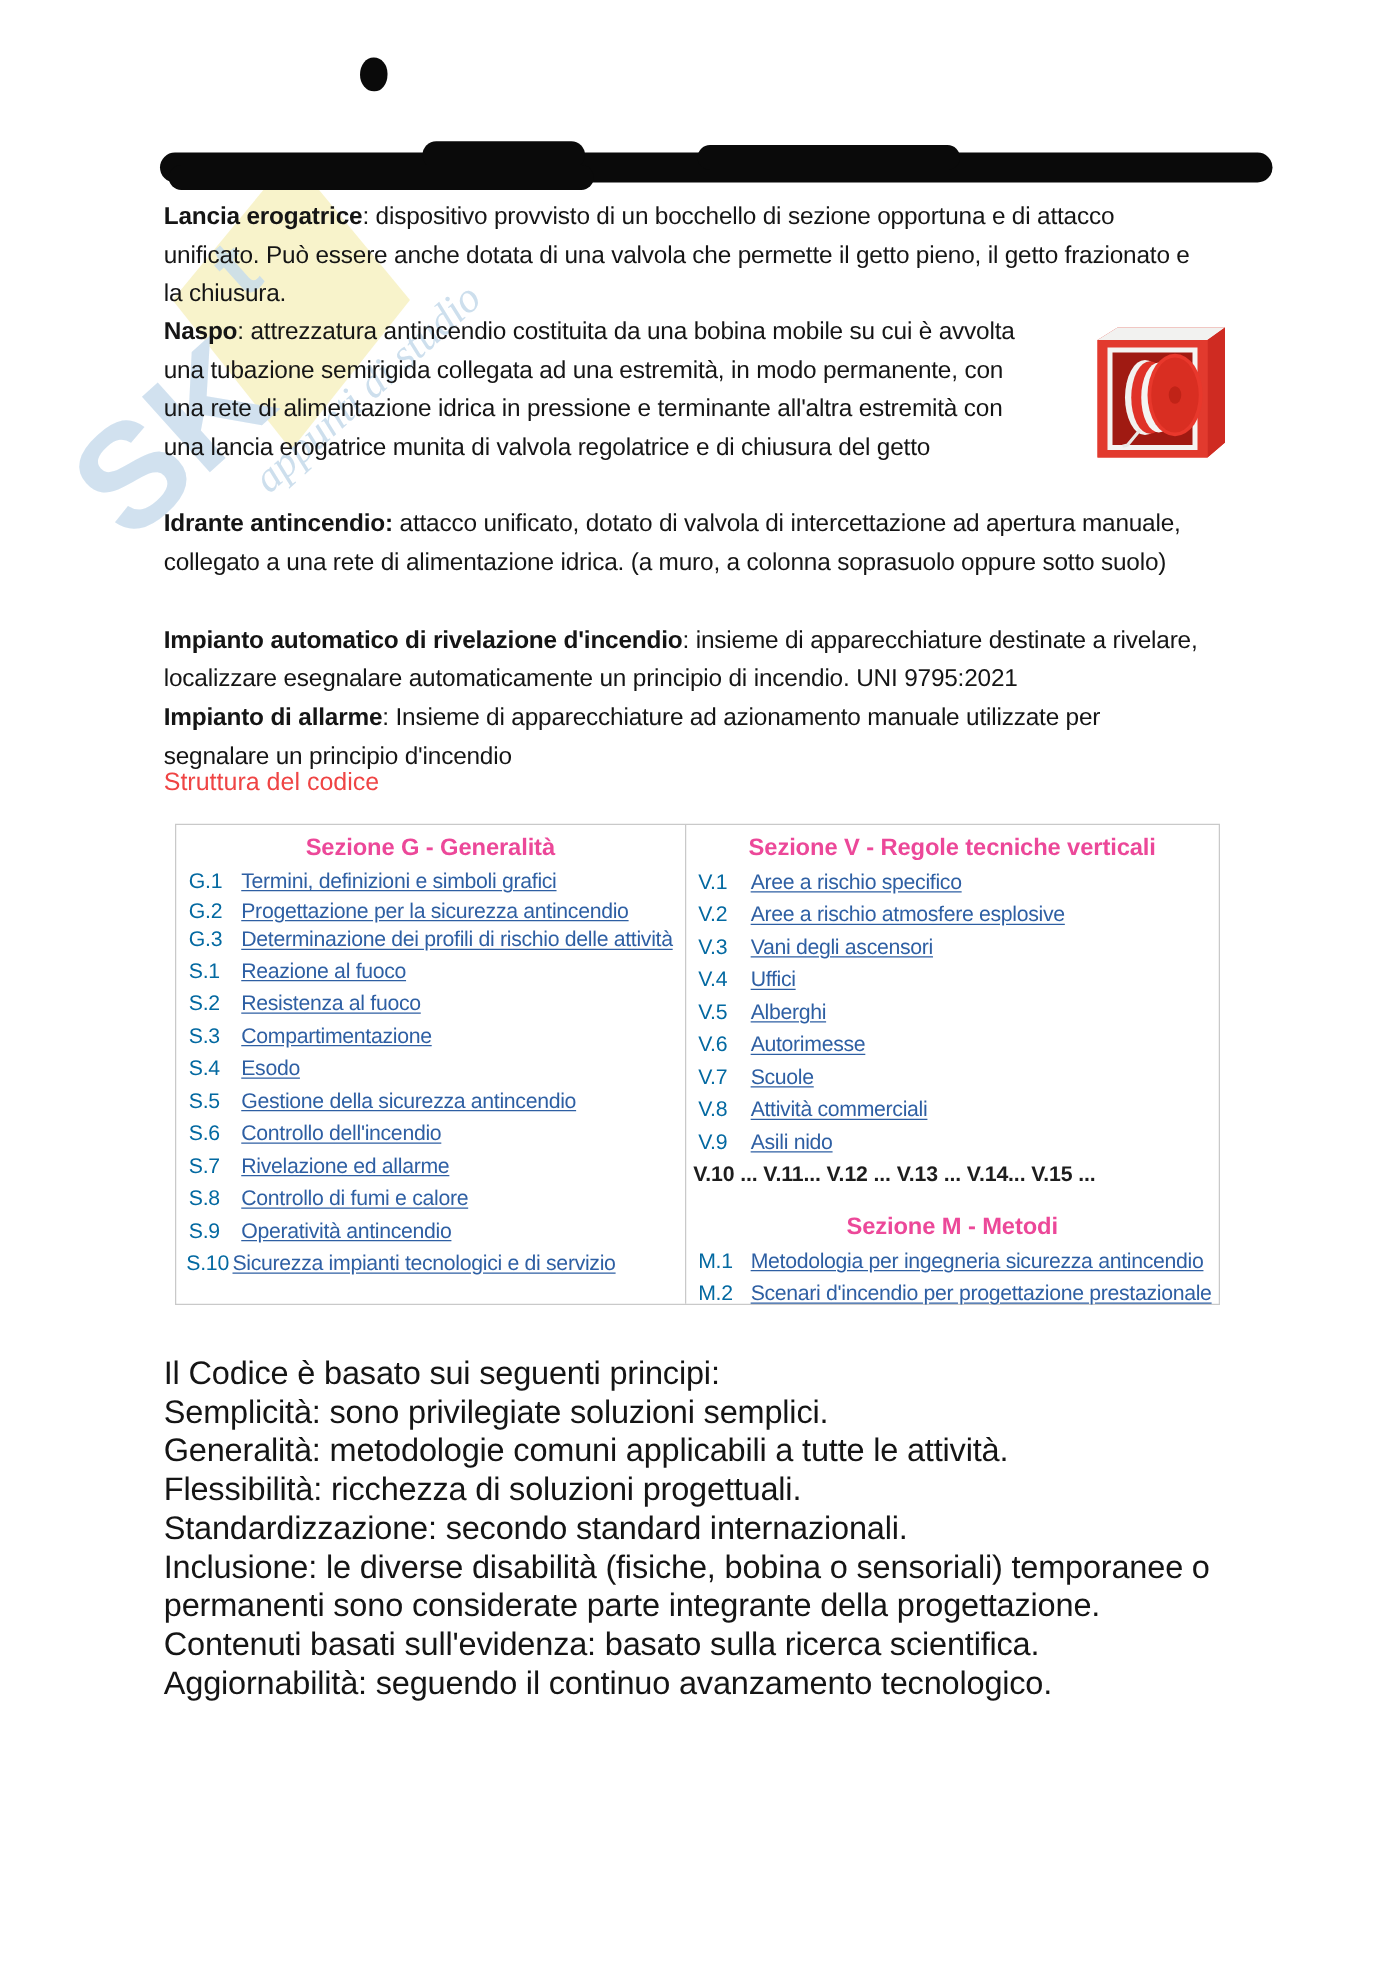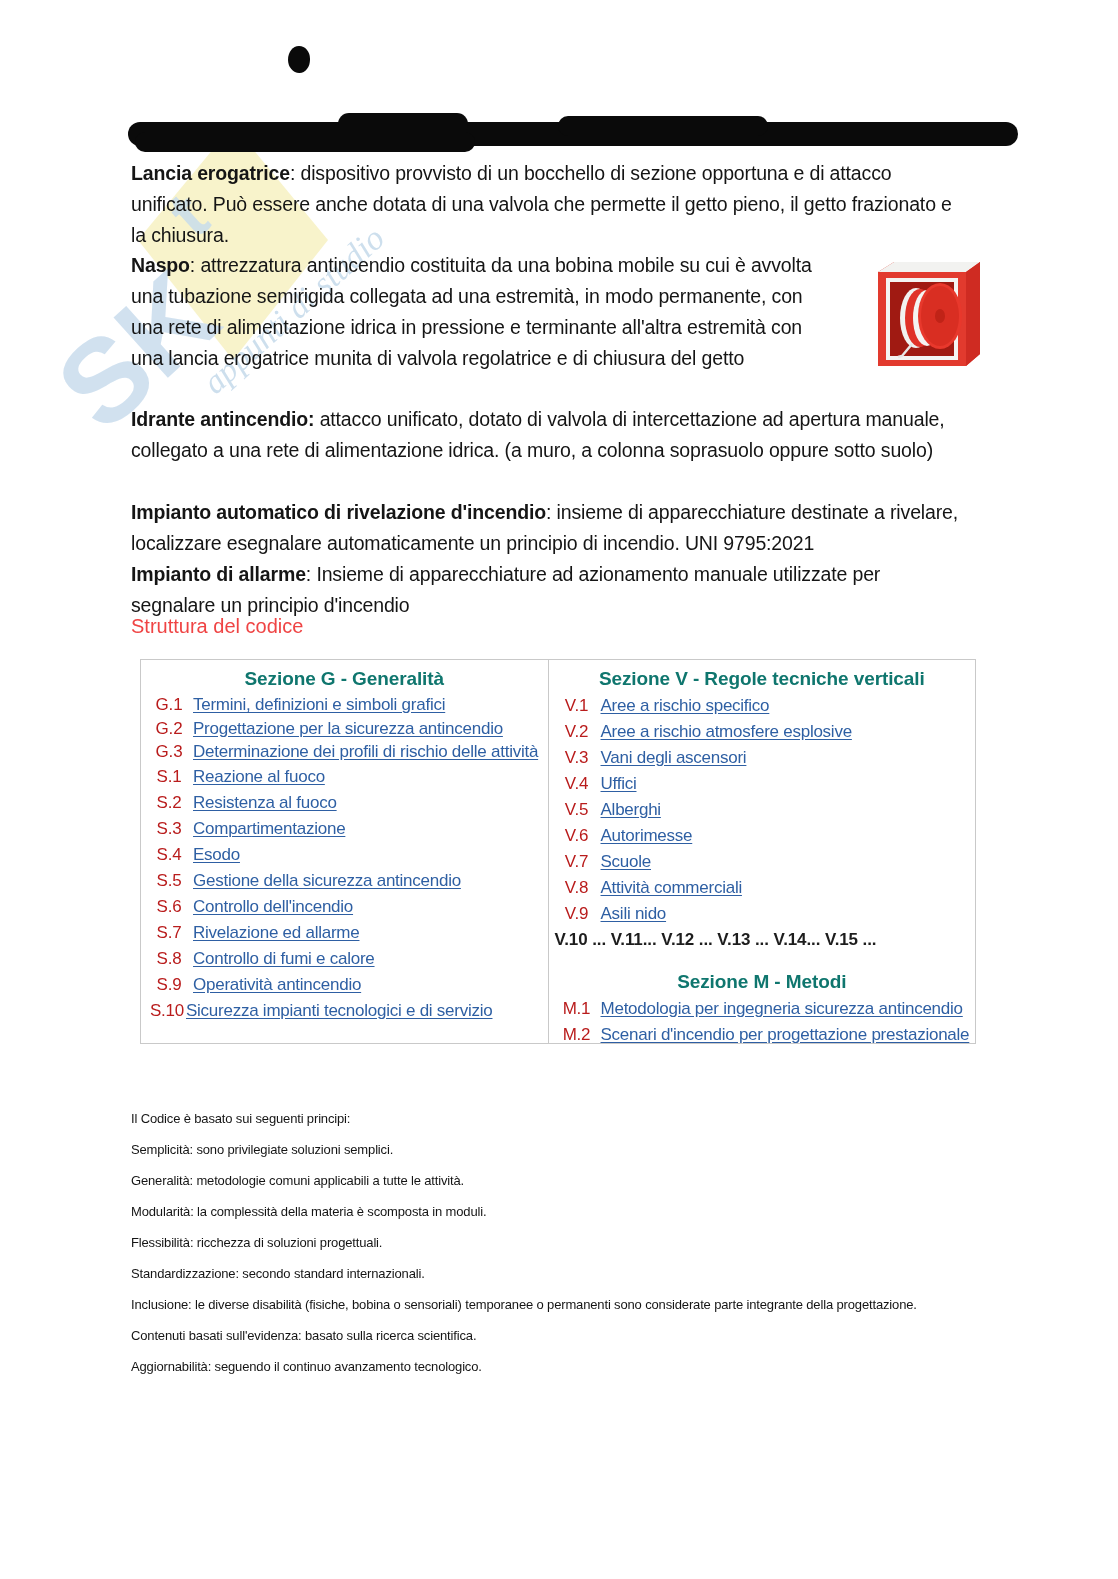--- a/index.html
+++ b/index.html
@@ -143,43 +143,42 @@
   }
   .col-left {
     width: 408px;
     border-right: 1px solid #c9c9c9;
   }
   .col-right {
     width: 427px;
   }
   .sec-title {
     text-align: center;
-    color: #0f766e;
+    color: #ec4899;
     font-weight: bold;
     font-size: 19px;
     line-height: 24px;
     padding: 1px 0 2px 0;
     letter-spacing: -0.1px;
   }
   .sec-title.spaced { margin-top: 16px; }
 
   .row {
     display: flex;
     align-items: baseline;
     line-height: 23.5px;
     font-size: 17px;
     white-space: nowrap;
   }
   .row .num {
-    color: #b91c1c;
+    color: #0369a1;
     flex: 0 0 auto;
     padding-left: 6px;
     min-width: 36px;
     letter-spacing: -0.2px;
-    text-align: center;
   }
   .row .num.wide { min-width: 36px; padding-left: 4px; }
   .row .lbl {
     color: #2e5fa3;
     text-decoration: underline;
     text-underline-offset: 2px;
     padding-left: 6px;
     letter-spacing: -0.25px;
   }
   .row.plain .lbl {
@@ -192,26 +191,25 @@
   .row.plain { padding-left: 2px; }
   .row.tight .lbl { padding-left: 1px; }
   .row.loose { line-height: 26px; }
 
   
   .principles {
     position: absolute;
     left: 131px;
     top: 1083px;
     width: 850px;
-    font-size: 13px;
+    font-size: 26px;
     line-height: 31px;
     color: #151515;
     letter-spacing: -0.15px;
     z-index: 2;
-    margin-top: 20px;
   }
   .principles div { white-space: normal; }
 </style>
 </head>
 <body>
 
 <div class="page">
 
   <svg class="watermark" viewBox="0 0 430 400">
     <polygon points="205,65 300,180 205,300 110,180" fill="#f7f1c2" opacity="0.85"></polygon>
@@ -384,21 +382,20 @@
         <span class="num">M.2</span>
         <span class="lbl">Scenari d'incendio per progettazione prestazionale</span>
       </div>
     </div>
   </div>
 
   <div class="principles">
     <div>Il Codice è basato sui seguenti principi:</div>
     <div>Semplicità: sono privilegiate soluzioni semplici.</div>
     <div>Generalità: metodologie comuni applicabili a tutte le attività.</div>
-    <div>Modularità: la complessità della materia è scomposta in moduli.</div>
     <div>Flessibilità: ricchezza di soluzioni progettuali.</div>
     <div>Standardizzazione: secondo standard internazionali.</div>
     <div>Inclusione: le diverse disabilità (fisiche, bobina o sensoriali) temporanee o permanenti sono considerate parte integrante della progettazione.</div>
     <div>Contenuti basati sull'evidenza: basato sulla ricerca scientifica.</div>
     <div>Aggiornabilità: seguendo il continuo avanzamento tecnologico.</div>
   </div>
 
 </div>
 
 </body></html>

